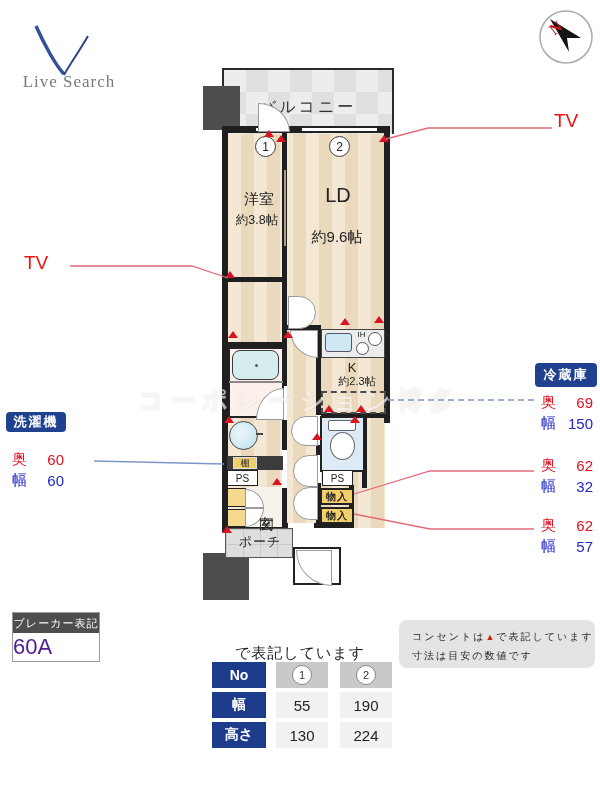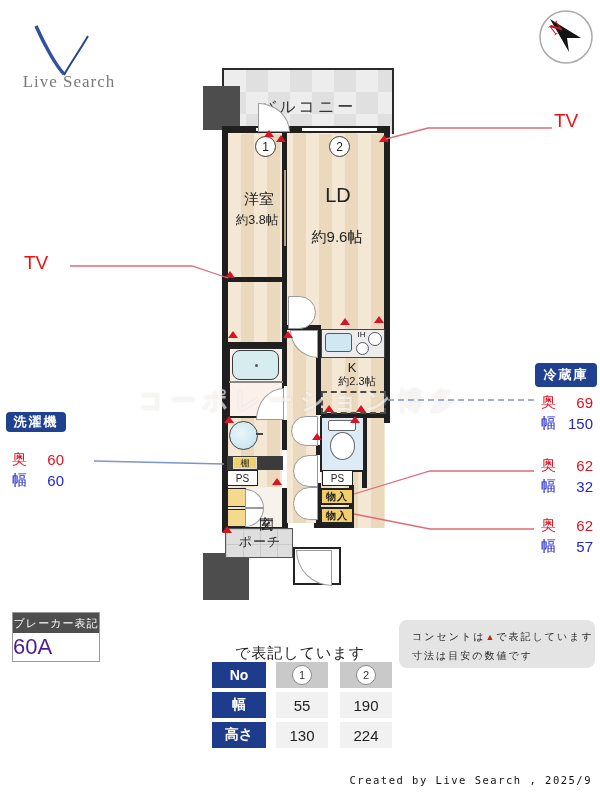--- a/index.html
+++ b/index.html
@@ -259,15 +259,14 @@
       <div class="tbl-cell">130</div>
       <div class="tbl-cell">224</div>
     </div>
   </div>
 
   <div class="note-box" style="left:399px;top:620px;width:196px;height:48px;">
     <div><span>コンセントは</span><span style="color:#cc2200;font-size:9px;">▲</span><span>で表記しています</span></div>
     <div>寸法は目安の数値です</div>
   </div>
 
-  <div class="abs" style="right:8px;top:774px;width:282px;text-align:right;font-family:'DejaVu Sans Mono',monospace;font-size:10.5px;letter-spacing:1.5px;color:#111;">Created by Live Search , 2025/9</div>
 
 </div>
 
 </body></html>

